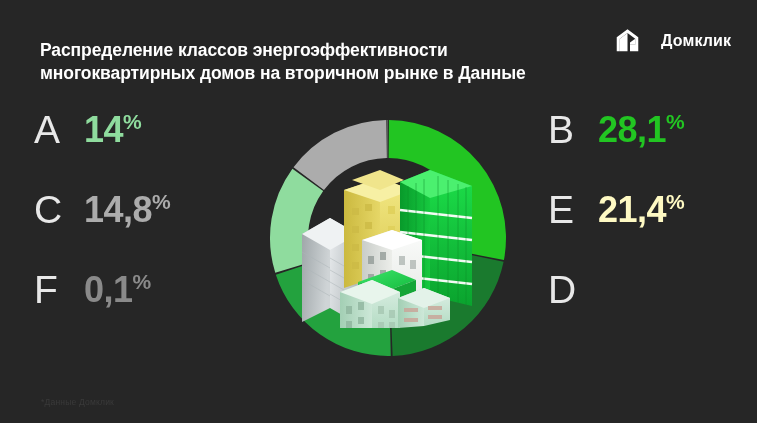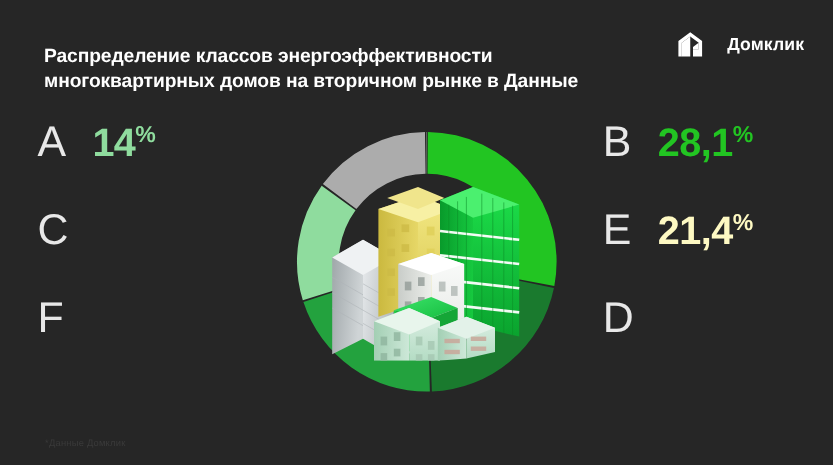--- a/index.html
+++ b/index.html
@@ -139,24 +139,26 @@
 
 <div class="legend legend-left">
 
   <div class="legend-row">
     <span class="legend-letter">A</span>
     <span class="legend-value" style="color:#8FDC9E"><span>14</span><span class="pct">%</span></span>
   </div>
 
   <div class="legend-row">
     <span class="legend-letter">C</span>
+    <span class="legend-value" style="color:#ACACAC"><span>14,8</span><span class="pct">%</span></span>
   </div>
 
   <div class="legend-row">
     <span class="legend-letter">F</span>
+    <span class="legend-value" style="color:#8a8a8a"><span>0,1</span><span class="pct">%</span></span>
   </div>
 </div>
 
 <div class="legend legend-right">
 
   <div class="legend-row">
     <span class="legend-letter">B</span>
     <span class="legend-value" style="color:#22C522"><span>28,1</span><span class="pct">%</span></span>
   </div>
 

